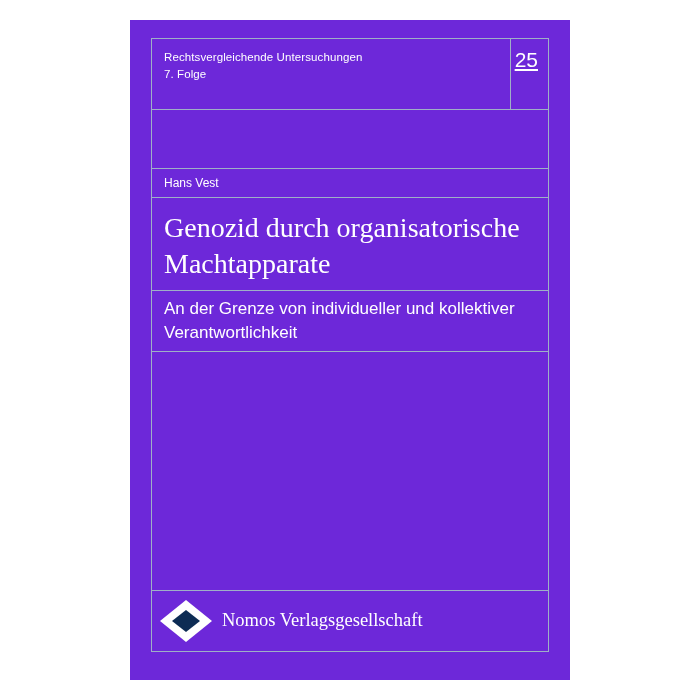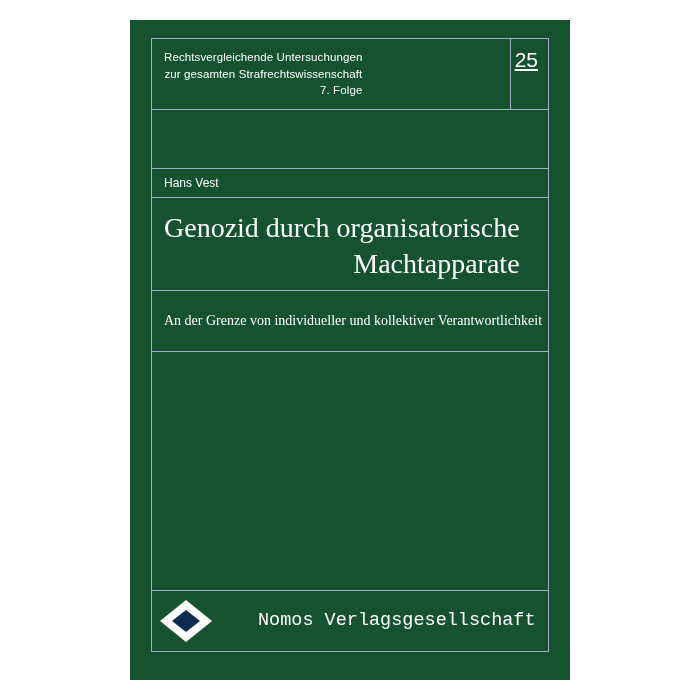--- a/index.html
+++ b/index.html
@@ -19,22 +19,21 @@
     background: #ffffff;
     overflow: hidden;
   }
   
   .cover {
     position: absolute;
     left: 130px;
     top: 20px;
     width: 440px;
     height: 660px;
-    background: #14532d;
-    text-align: right;
+    background: #6d28d9;
   }
   
   .frame {
     position: absolute;
     left: 21px;           
     top: 18px;            
     width: 398px;         
     height: 614px;        
     border: 1px solid #9fb0c6;
     box-sizing: border-box;
@@ -113,22 +112,22 @@
   }
   
   .band-subtitle {
     height: 60px;
     display: flex;
     align-items: center;
   }
   .subtitle {
     padding-left: 12px;
     color: #ffffff;
-    font-family: Liberation Serif, serif;
-    font-size: 14px;
+    font-family: Liberation Sans, sans-serif;
+    font-size: 17px;
     line-height: 1.4;
   }
   
   .band-blank {
     flex: 1 1 auto;
   }
   
   .band-publisher {
     height: 60px;
     display: flex;
@@ -136,37 +135,35 @@
     padding-left: 6px;
   }
   .logo {
     width: 56px;
     height: 46px;
     flex: 0 0 auto;
     margin-right: 8px;
   }
   .publisher-text {
     color: #ffffff;
-    font-family: Liberation Mono, monospace;
+    font-family: Liberation Serif, serif;
     font-size: 18.5px;
     line-height: 1.25;
-    margin-left: 36px;
   }
 </style>
 </head>
 <body>
 
 <div class="page">
   <div class="cover">
     <div class="frame">
 
       <div class="series-block">
         <div class="series-text">
           <div>Rechtsvergleichende Untersuchungen</div>
-          <div>zur gesamten Strafrechtswissenschaft</div>
           <div>7. Folge</div>
         </div>
         <div class="vert-rule"></div>
         <div class="series-number">25</div>
       </div>
 
       <div class="rule"></div>
 
       <div class="band-empty"></div>
 

